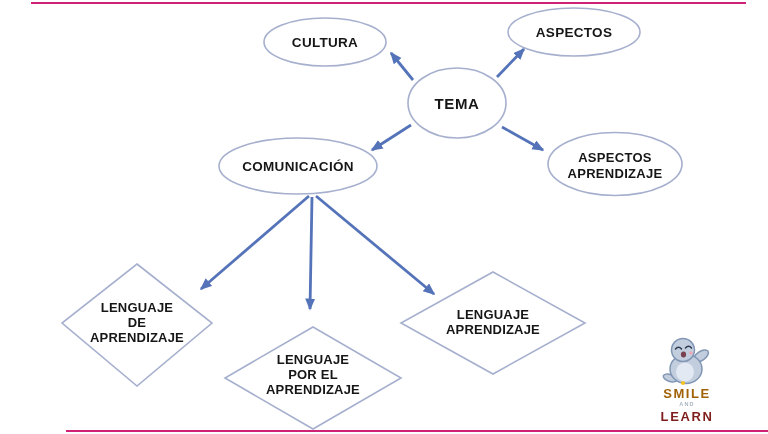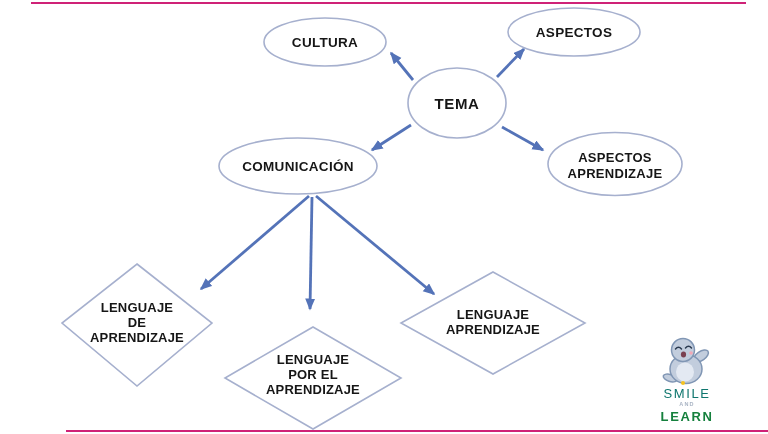--- a/index.html
+++ b/index.html
@@ -15,23 +15,23 @@
     position:absolute;transform:translate(-50%,-50%);
     text-align:center;color:#161616;font-weight:700;white-space:nowrap;
   }
   .nlabel .ln{display:block;}
   .f15{font-size:15px;letter-spacing:.6px;text-align:right;}
   .f135{font-size:13.5px;letter-spacing:.3px;}
   .f13{font-size:13px;line-height:15.5px;letter-spacing:.3px;}
   .f125{font-size:13px;line-height:15px;letter-spacing:.2px;}
   .logo{position:absolute;left:648px;top:336px;width:78px;text-align:center;line-height:1;}
   .logo .mascot{display:block;margin:0 auto;}
-  .logo .smile{font-size:13px;font-weight:400;color:#0f766e;letter-spacing:1.6px;margin-top:1px;}
+  .logo .smile{font-size:13px;font-weight:700;color:#a16207;letter-spacing:1.6px;margin-top:1px;}
   .logo .and{font-size:5.5px;font-weight:700;color:#a9b4c4;letter-spacing:1.2px;margin-top:2px;}
-  .logo .learn{font-size:13px;font-weight:700;color:#15803d;letter-spacing:1.6px;margin-top:2px;}
+  .logo .learn{font-size:13px;font-weight:700;color:#7f1d1d;letter-spacing:1.6px;margin-top:2px;}
 </style>
 </head>
 <body>
 
 <div class="stage">
 
   <div class="accent-line top"></div>
   <div class="accent-line bottom"></div>
 
   <svg class="shapes" viewBox="0 0 768 434">

